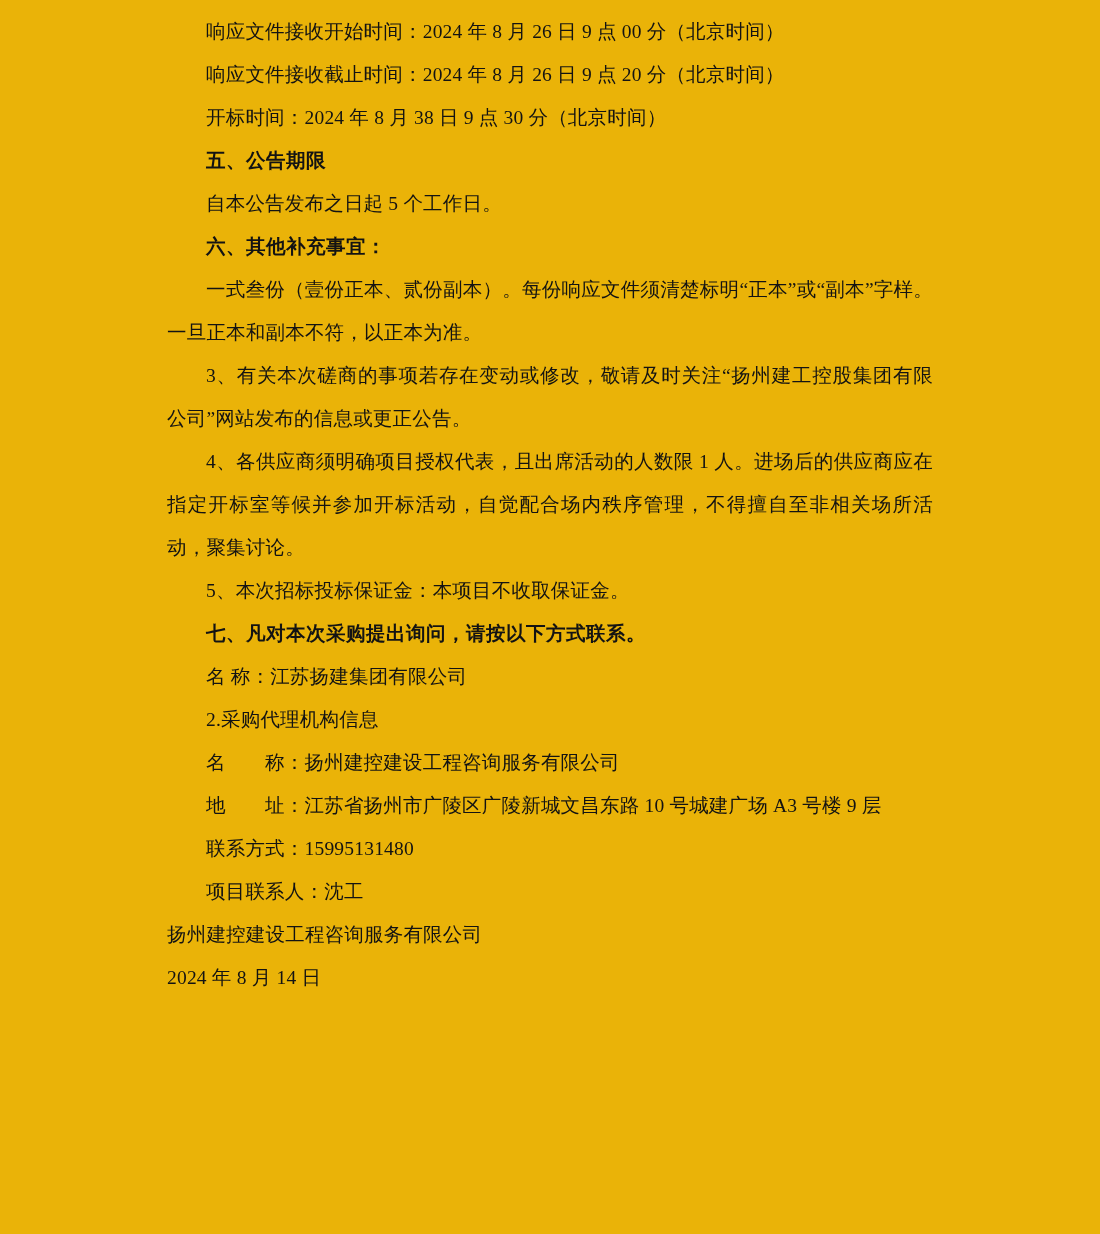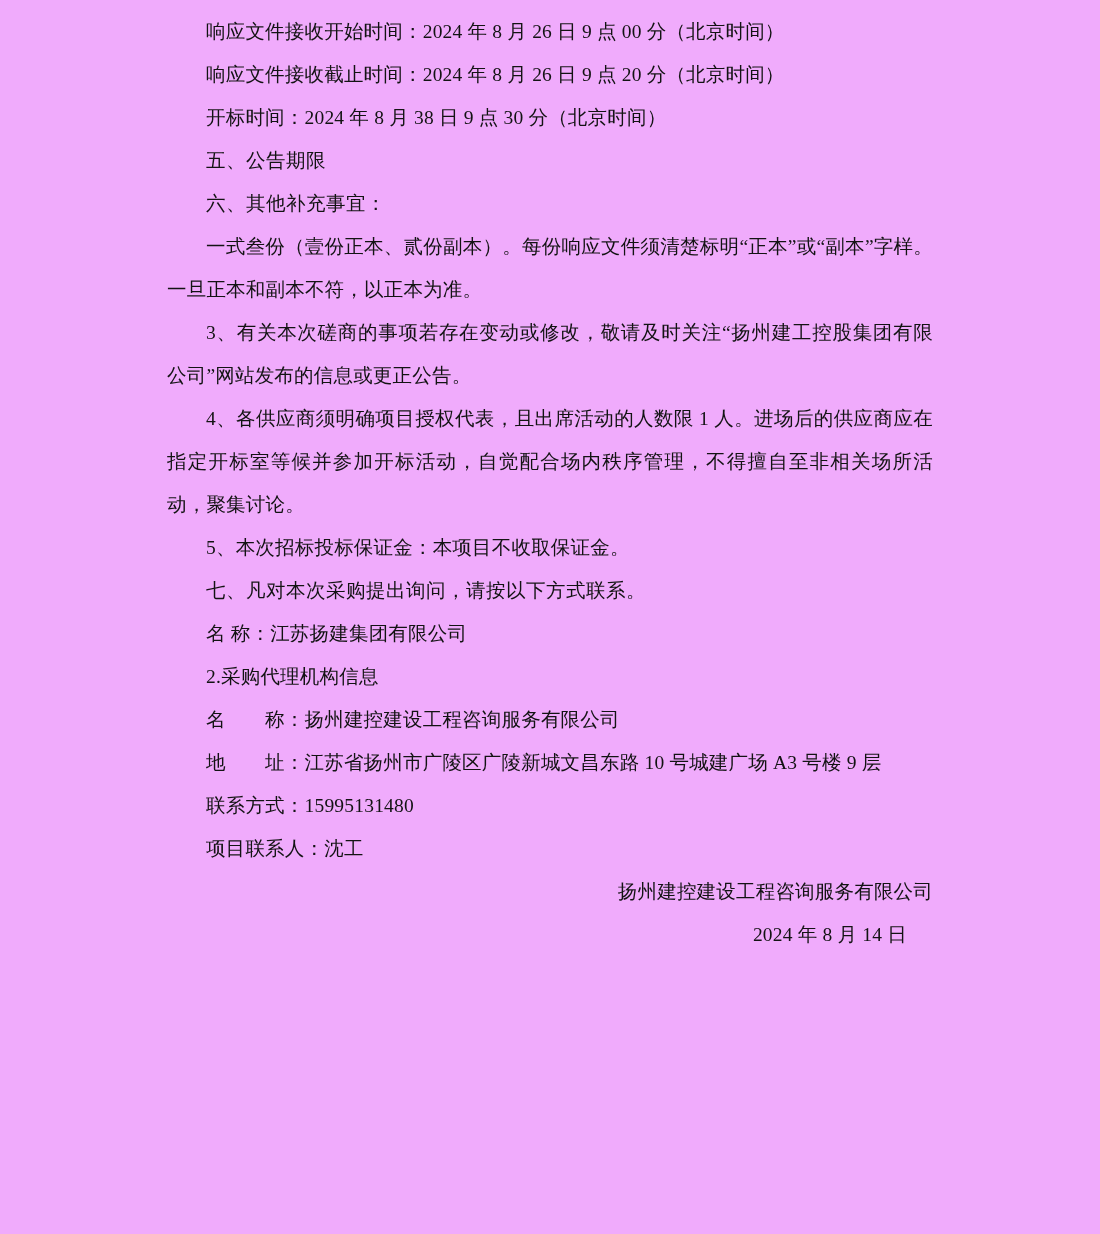--- a/index.html
+++ b/index.html
@@ -12,60 +12,61 @@
     height: 1234px;
     color: #131313;
     font-family: "Liberation Serif", "DejaVu Serif", serif;
     overflow: hidden;
   }
   .page {
     box-sizing: border-box;
     width: 1100px;
     height: 1234px;
     padding: 10px 167px 0 167px;
-    background: #f0abfc;
+    background: #eab308;
   }
   p {
     margin: 0;
     font-size: 19.5px;
     line-height: 43px;
     letter-spacing: 0.2px;
   }
   .indent { text-indent: 39px; }
   .just { text-align: justify; }
   .heading {
     font-family: "Liberation Sans", "DejaVu Sans", sans-serif;
-    font-weight: normal;
+    font-weight: bold;
     letter-spacing: 0.5px;
   }
   .italic-underline {
     font-style: italic;
   }
   .italic-underline .u {
     text-decoration: underline;
     text-underline-offset: 5px;
     text-decoration-thickness: 1.4px;
   }
-  .right { text-align: right; }
+  .right { }
   .date-line { padding-right: 26px; }
 </style>
 </head>
 <body>
 
 <div class="page">
 
   <p class="indent">响应文件接收开始时间：2024 年 8 月 26 日 9 点 00 分（北京时间）</p>
 
   <p class="indent">响应文件接收截止时间：2024 年 8 月 26 日 9 点 20 分（北京时间）</p>
 
   <p class="indent">开标时间：2024 年 8 月 38 日 9 点 30 分（北京时间）</p>
 
 
   <p class="indent heading">五、公告期限</p>
 
+  <p class="indent">自本公告发布之日起 5 个工作日。</p>
 
   <p class="indent heading">六、其他补充事宜：</p>
 
 
   <p class="indent just">一式叁份（壹份正本、贰份副本）。每份响应文件须清楚标明“正本”或“副本”字样。一旦正本和副本不符，以正本为准。</p>
 
 
   <p class="indent just">3、有关本次磋商的事项若存在变动或修改，敬请及时关注“扬州建工控股集团有限公司”网站发布的信息或更正公告。</p>
 
   <p class="indent just">4、各供应商须明确项目授权代表，且出席活动的人数限 1 人。进场后的供应商应在指定开标室等候并参加开标活动，自觉配合场内秩序管理，不得擅自至非相关场所活动，聚集讨论。</p>

